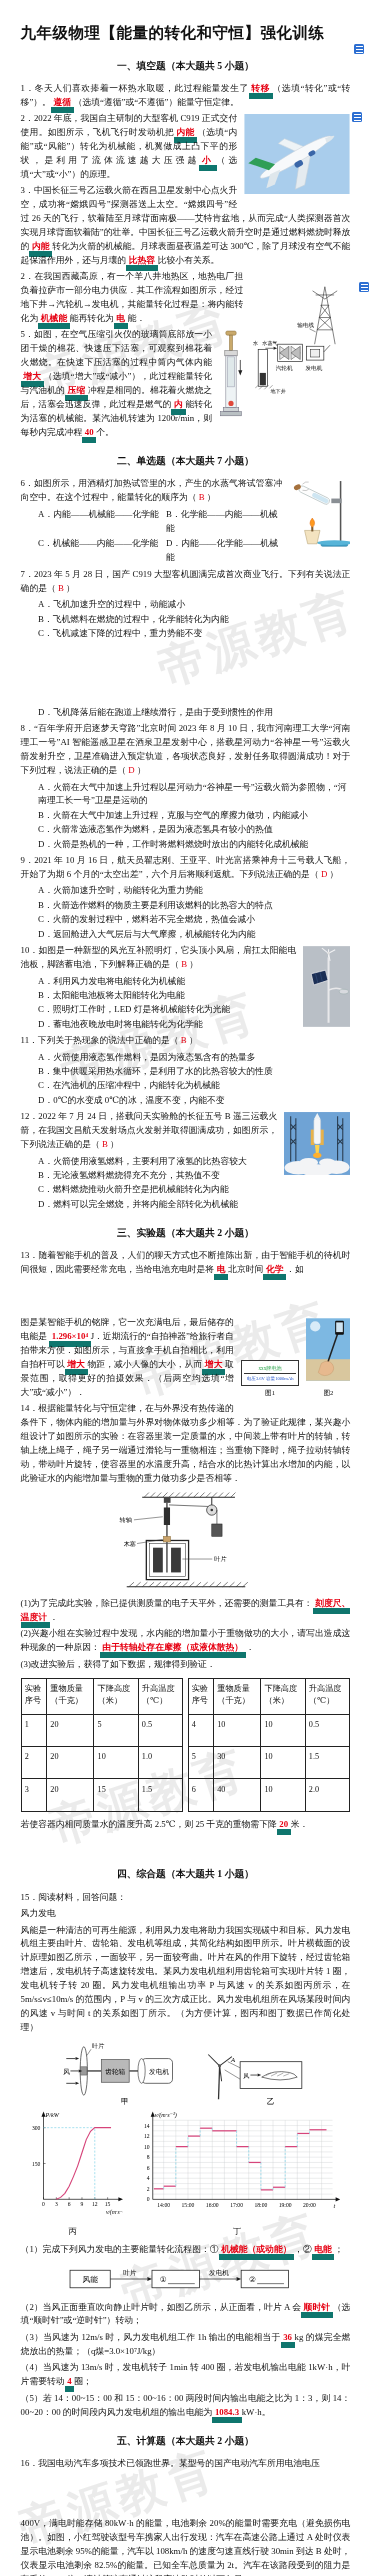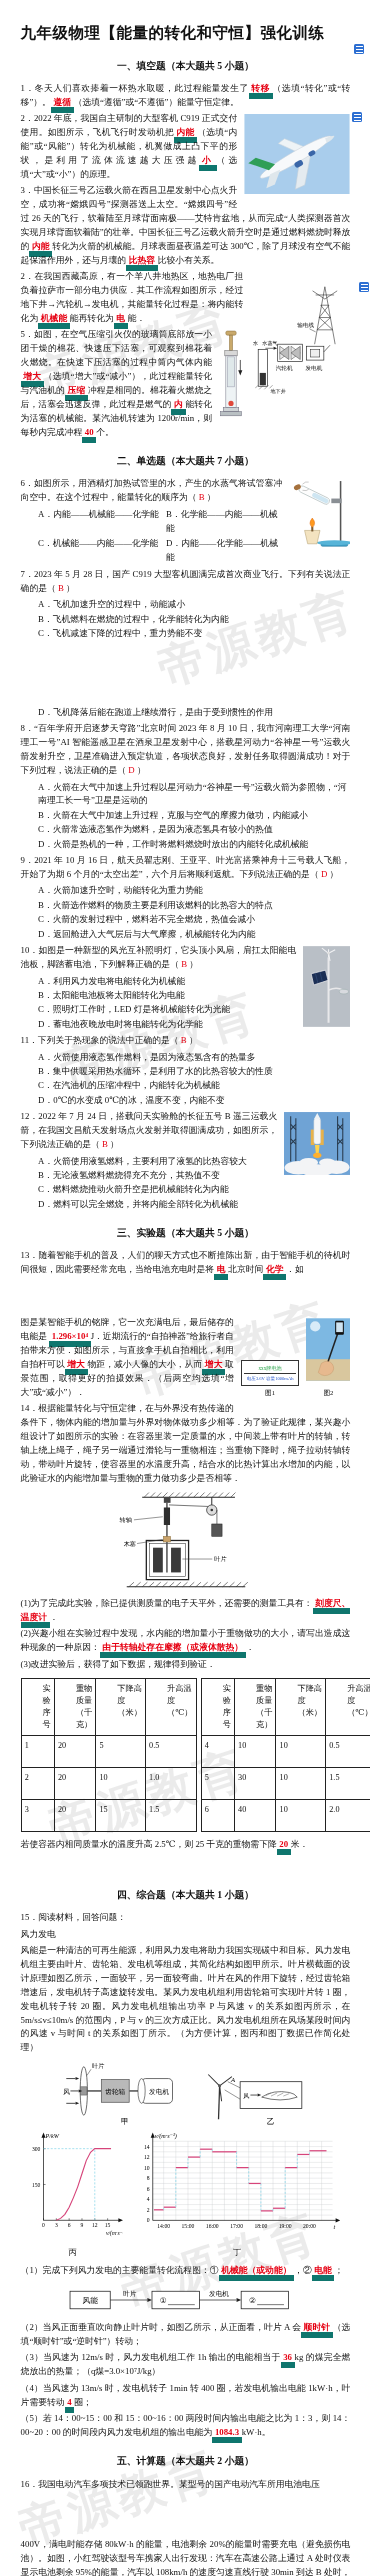--- a/index.html
+++ b/index.html
@@ -20,21 +20,21 @@
   .s-r{color:#e60012;}
   .opts{margin:1px 0 2.1px 17.5px;font-size:8.8px;line-height:1.58;}
   .opts.g2{display:grid;grid-template-columns:1.05fr 1fr;column-gap:6px;}
   .opt{margin:0.5px 0;}
   .figR{float:right;margin:2.1px 0 4.1px 7.2px;}
   .figrow{display:flex;justify-content:center;margin:5.2px 0;}
   .tablewrap{display:flex;gap:4.1px;margin:6.2px 0;}
   table.exp{border-collapse:collapse;}
   table.exp td,table.exp th{border:0.8px solid #222;font-weight:400;font-size:8.2px;
       text-align:left;vertical-align:top;padding:4.1px 3.1px;line-height:1.45;}
-  table.exp th{height:27px;padding-left:21px;}
+  table.exp th{height:27px;}
   table.exp td{height:23px;}
   .chartrow{display:flex;gap:11.3px;align-items:flex-end;margin:4.1px 0 6.2px 2.1px;}
   .chart-cap{text-align:center;font-size:8.2px;margin-top:1px;}
   .phones{display:flex;gap:7.2px;align-items:flex-end;}
   .np{width:52px;border:0.8px solid #333;background:#fff;padding:2.6px 2.1px;text-align:center;}
   .np-brand{color:#2aa44a;font-size:5.2px;border-bottom:0.5px solid #333;padding-bottom:1.5px;margin-bottom:1.5px;}
   .np-specs{color:#2255cc;font-size:4.6px;line-height:1.5;}
   .figcap{text-align:center;font-size:6.7px;margin-top:2.1px;}
   .sp{width:100%;}
   svg text{font-family:"Liberation Serif","DejaVu Serif",serif;}
@@ -224,21 +224,21 @@
                 <ellipse cx="48" cy="98" rx="18" ry="9"></ellipse>
                 <ellipse cx="84" cy="98" rx="16" ry="8"></ellipse>
               </g>
 </svg></div><span class="s-t">12．2022 年 7 月 24 日，搭载问天实验舱的长征五号 B 遥三运载火箭，在我国文昌航天发射场点火发射并取得圆满成功，如图所示，下列说法正确的是（ </span><span class="s-r">B</span><span class="s-t"> ）</span></div>
         <div class="opts">
           <div class="opt">A．火箭使用液氢燃料，主要利用了液氢的比热容较大</div>
           <div class="opt">B．无论液氢燃料燃烧得充不充分，其热值不变</div>
           <div class="opt">C．燃料燃烧推动火箭升空是把机械能转化为内能</div>
           <div class="opt">D．燃料可以完全燃烧，并将内能全部转化为机械能</div>
         </div>
-        <div class="sec">三、实验题（本大题共 5 小题）</div>
+        <div class="sec">三、实验题（本大题共 2 小题）</div>
         <div class="para"><span class="s-t">13．随着智能手机的普及，人们的聊天方式也不断推陈出新，由于智能手机的待机时间很短，因此需要经常充电，当给电池充电时是将</span><span class="s-a">电</span><span class="s-t">北京时间</span><span class="s-a">化学</span><span class="s-t">．如</span></div>
         <div class="sp" style="height: 34px;"></div>
         <div class="para"><div class="figR">
             <div class="phones">
 <div>
                 <div class="np">
                   <div class="np-brand">xxx牌电池</div>
                   <div class="np-specs">电压3.6V 容量1000mAh</div>
                 </div>
                 <div class="figcap">图1</div>

